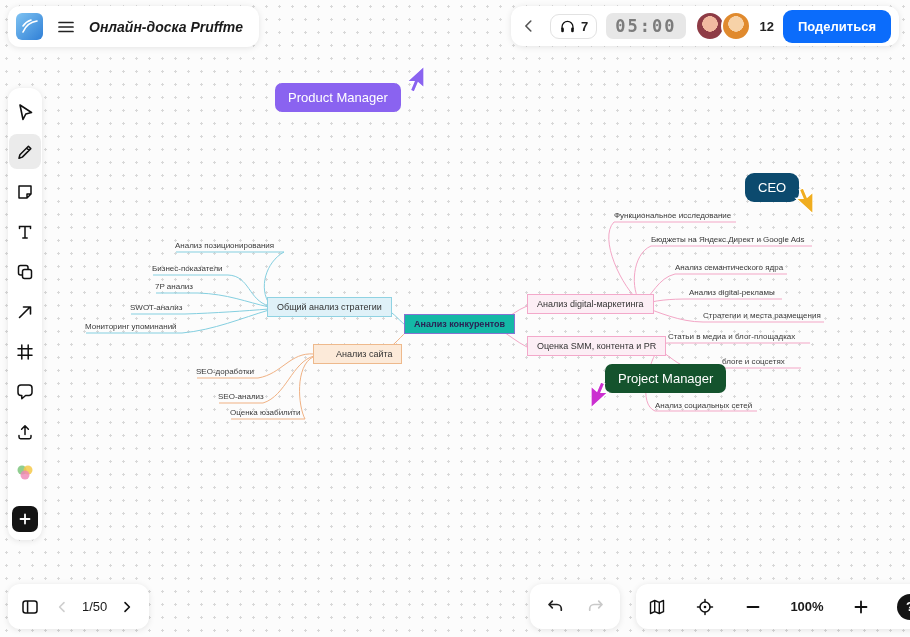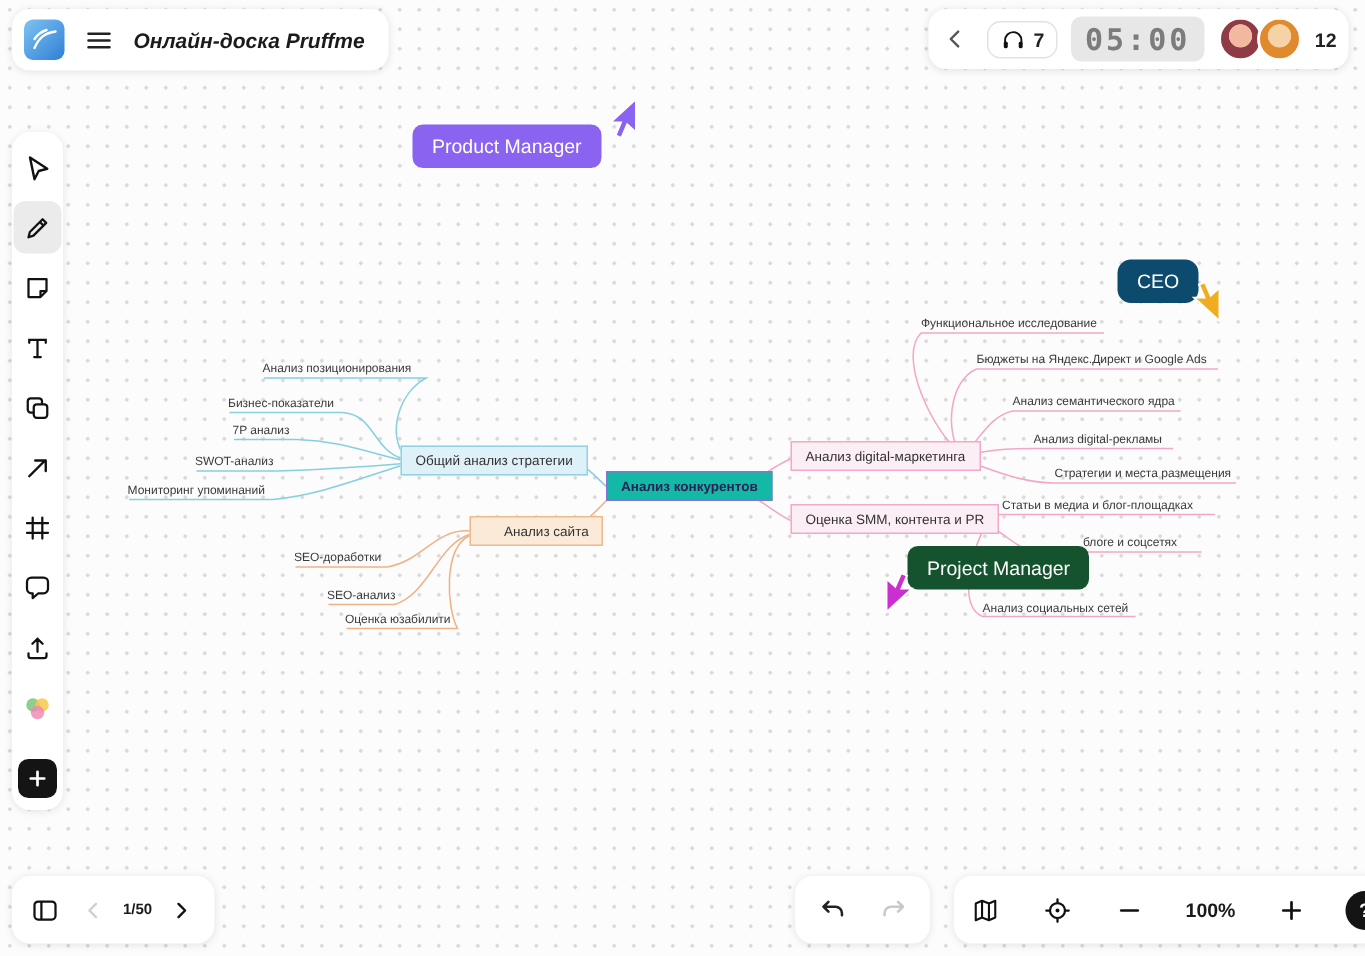--- a/index.html
+++ b/index.html
@@ -17,38 +17,38 @@
   #tl-card{left:8px;top:6px;height:41px;padding:0 16px 0 8px;gap:11px;font-style:italic;}
   .logo{width:27px;height:27px;border-radius:6px;background:linear-gradient(135deg,#7fc3f2,#2f7fd6);position:relative;flex:0 0 auto;}
   .logo svg{position:absolute;inset:0;}
   .icon-btn{width:24px;height:24px;display:flex;align-items:center;justify-content:center;cursor:pointer;flex:0 0 auto;}
   .board-title{font-size:14px;font-weight:600;color:#1b1b1b;white-space:nowrap;}
 
   
   #tr-card{right:11px;top:6px;height:40px;padding:0 8px 0 6px;gap:9px;}
   .audio-pill{border:1px solid #e2e2e2;border-radius:9px;padding:3px 8px;gap:5px;}
   .audio-count{font-size:13px;color:#222;font-weight:600;}
-  .timer{background:#e7e7e7;border-radius:7px;padding:3px 9px;font-family:"DejaVu Sans Mono",monospace;font-weight:700;font-size:20px;color:#7c7c7c;letter-spacing:2px;}
+  .timer{background:#e7e7e7;border-radius:7px;padding:3px 9px;font-family:"DejaVu Sans Mono",monospace;font-weight:700;font-size:17px;color:#7c7c7c;letter-spacing:2px;}
   .avatars{display:flex;}
   .avatar{width:26px;height:26px;border-radius:50%;border:2px solid #fff;flex:0 0 auto;}
   .avatar.a1{background:radial-gradient(circle at 50% 42%,#f2b9a0 0 38%,#8e3b45 40%);}
   .avatar.a2{background:radial-gradient(circle at 50% 42%,#f7d2a8 0 38%,#e08a2e 40%);margin-left:-4px;}
   .pcount{font-size:13px;font-weight:600;color:#222;}
   .share-btn{background:#0b6cfb;color:#fff;font-size:13px;font-weight:700;border:none;border-radius:9px;padding:9px 15px;cursor:pointer;}
 
   
   #tools-card{left:8px;top:88px;width:34px;padding:6px 0 8px 0;display:flex;flex-direction:column;align-items:center;gap:5px;}
   .tool{width:32px;height:35px;display:flex;align-items:center;justify-content:center;border-radius:8px;cursor:pointer;}
   .tool.active{background:#ebebeb;}
   .tool svg{display:block;}
   .add-btn{width:26px;height:26px;background:#141414;border-radius:7px;display:flex;align-items:center;justify-content:center;cursor:pointer;margin-top:12px;}
 
   
   #pages-card{left:8px;top:584px;height:45px;padding:0 10px;gap:8px;}
-  .page-indicator{font-size:10px;font-weight:700;color:#1a1a1a;}
+  .page-indicator{font-size:13px;font-weight:400;color:#1a1a1a;}
   #undo-card{left:530px;top:584px;height:45px;padding:0 12px;gap:18px;}
   #zoom-card{left:636px;top:584px;height:45px;padding:0 9px;gap:24px;}
   .zoom-level{font-size:13px;font-weight:600;color:#1a1a1a;min-width:36px;text-align:center;}
   .help-btn{width:26px;height:26px;border-radius:50%;background:#141414;color:#fff;font-size:13px;font-weight:700;display:flex;align-items:center;justify-content:center;cursor:pointer;}
 
   
   #connectors,#cursor-layer{position:absolute;left:0;top:0;z-index:1;pointer-events:none;}
   #cursor-layer{z-index:6;}
   .leaf{position:absolute;z-index:2;font-size:8px;color:#3a3a3a;white-space:nowrap;}
   .mm-node{position:absolute;z-index:3;font-size:9px;padding:4px 9px;border-radius:0;border:1px solid;white-space:nowrap;color:#333;}
@@ -162,20 +162,21 @@
       <rect x="14.3" y="11.3" width="3.1" height="5.4" rx="1.5" fill="#111"></rect>
     </svg>
     <span class="audio-count">7</span>
   </div>
   <div class="timer">05:00</div>
   <div class="avatars">
     <div class="avatar a1"></div>
     <div class="avatar a2"></div>
   </div>
   <div class="pcount">12</div>
+  <button class="share-btn">Поделиться</button>
 </div>
 
 <div class="card" id="tools-card">
   <div class="tool">
     <svg width="20" height="20" viewBox="0 0 20 20">
         <path d="M5 3 L16.5 10.5 L10.8 12 L8 17.5 Z" fill="none" stroke="#111" stroke-width="1.6" stroke-linejoin="round"></path>
       </svg>
   </div>
   <div class="tool active">
     <svg width="20" height="20" viewBox="0 0 20 20">

